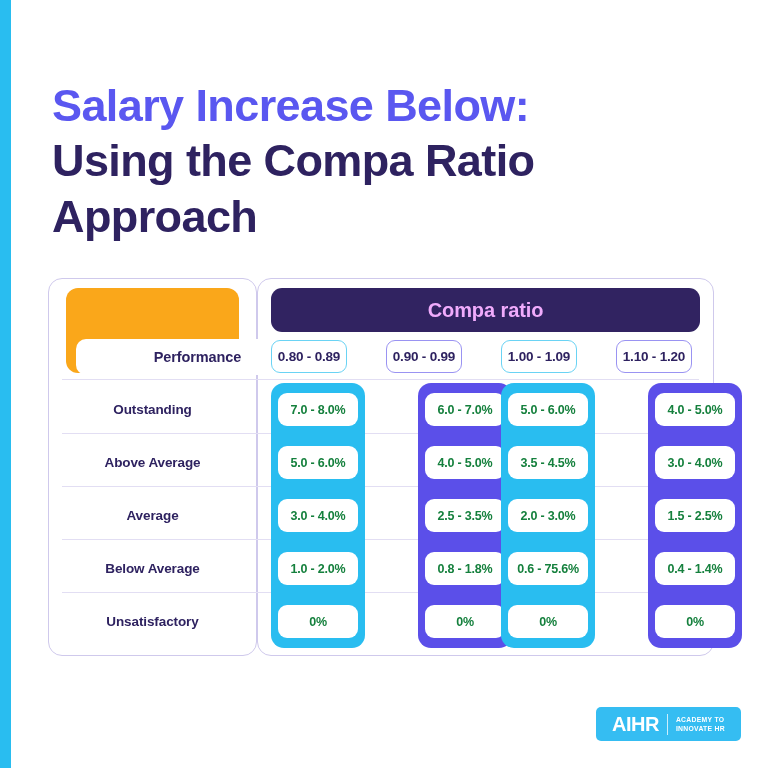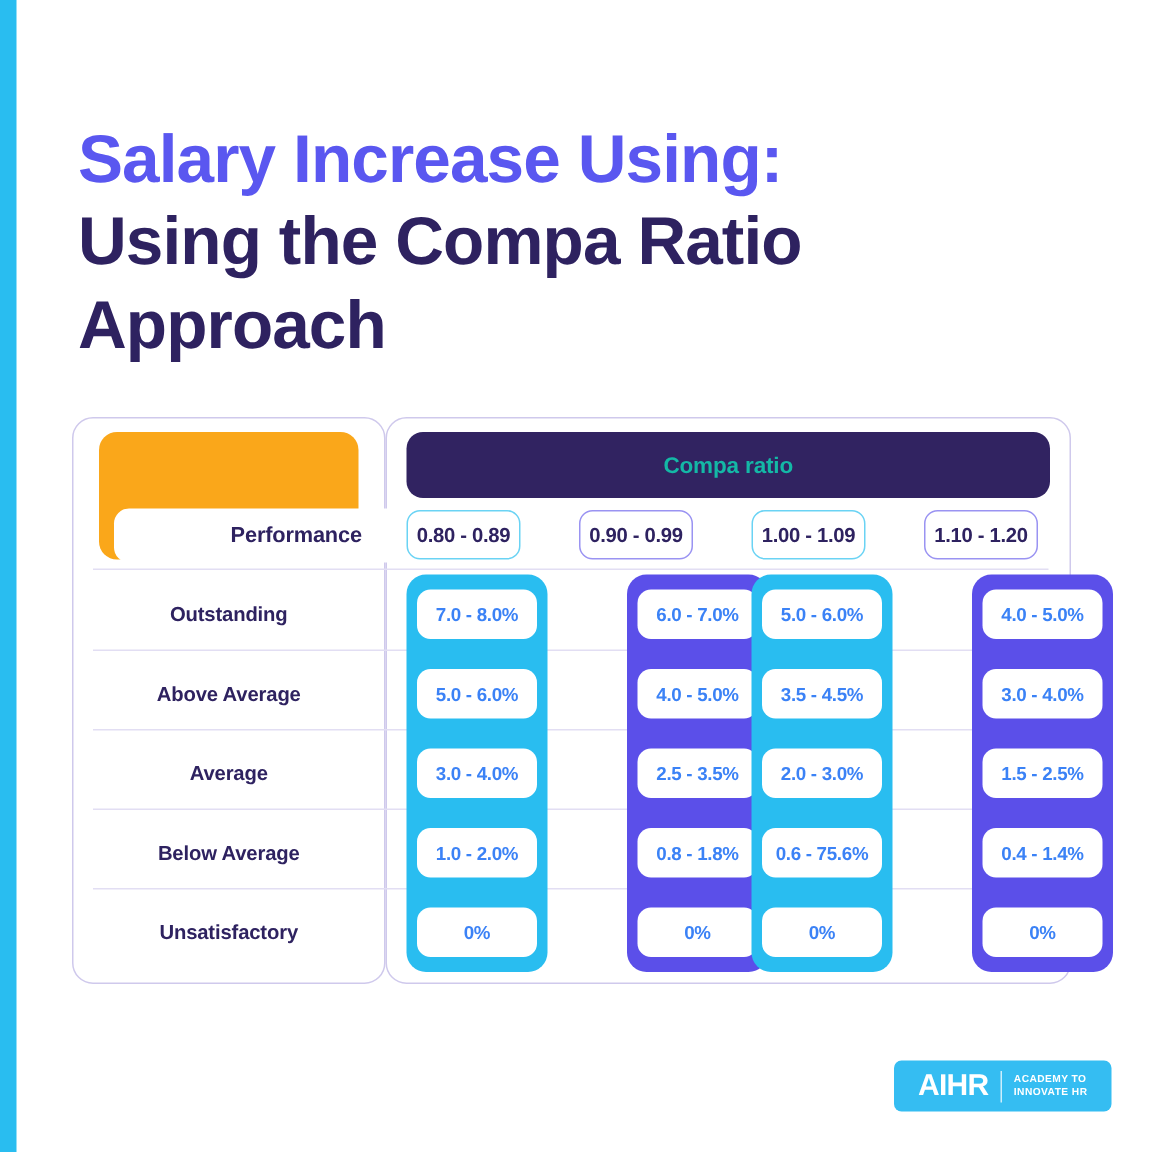--- a/index.html
+++ b/index.html
@@ -86,21 +86,21 @@
   }
 
   
   #ratio-head{
     position:absolute;
     left:223px; top:10px;
     width:429px; height:44px;
     background:#312361;
     border-radius:11px;
     display:flex;align-items:center;justify-content:center;
-    font-size:15px;font-weight:700;color:#14b8a6;
+    font-size:20px;font-weight:700;color:#f0abfc;
     letter-spacing:-0.1px;
   }
 
   
   .col-head{
     position:absolute;
     top:62px;
     width:76px;height:33px;
     background:#fff;
     border-radius:9px;
@@ -121,21 +121,21 @@
   }
   .track.cyan{ background:#29bdf0; }
   .track.purple{ background:#5b4fe9;margin-left:32px; }
 
   .cell{
     position:absolute;
     left:7px; width:80px; height:33px;
     background:#fff;
     border-radius:9px;
     display:flex;align-items:center;justify-content:center;
-    font-size:12.5px;font-weight:700;color:#3b82f6;
+    font-size:12.5px;font-weight:700;color:#15803d;
     letter-spacing:-0.2px;
   }
 
   
   #logo{
     position:absolute;
     right:27px; bottom:27px;
     height:34px;
     background:#35bdf2;
     border-radius:5px;
@@ -154,21 +154,21 @@
     font-size:6.8px;font-weight:700;color:#ffffff;
     line-height:1.35;letter-spacing:.3px;
   }
 </style>
 </head>
 <body>
 
 <div id="accent-bar"></div>
 
 <h1 id="title">
-  <span class="accent">Salary Increase Using:</span><br>
+  <span class="accent">Salary Increase Below:</span><br>
   <span>Using the Compa Ratio</span><br>
   <span>Approach</span>
 </h1>
 
 <div id="matrix">
 
   <div class="card" id="perf-card"></div>
   <div class="card" id="ratio-card"></div>
 
   <div id="perf-head"></div>

